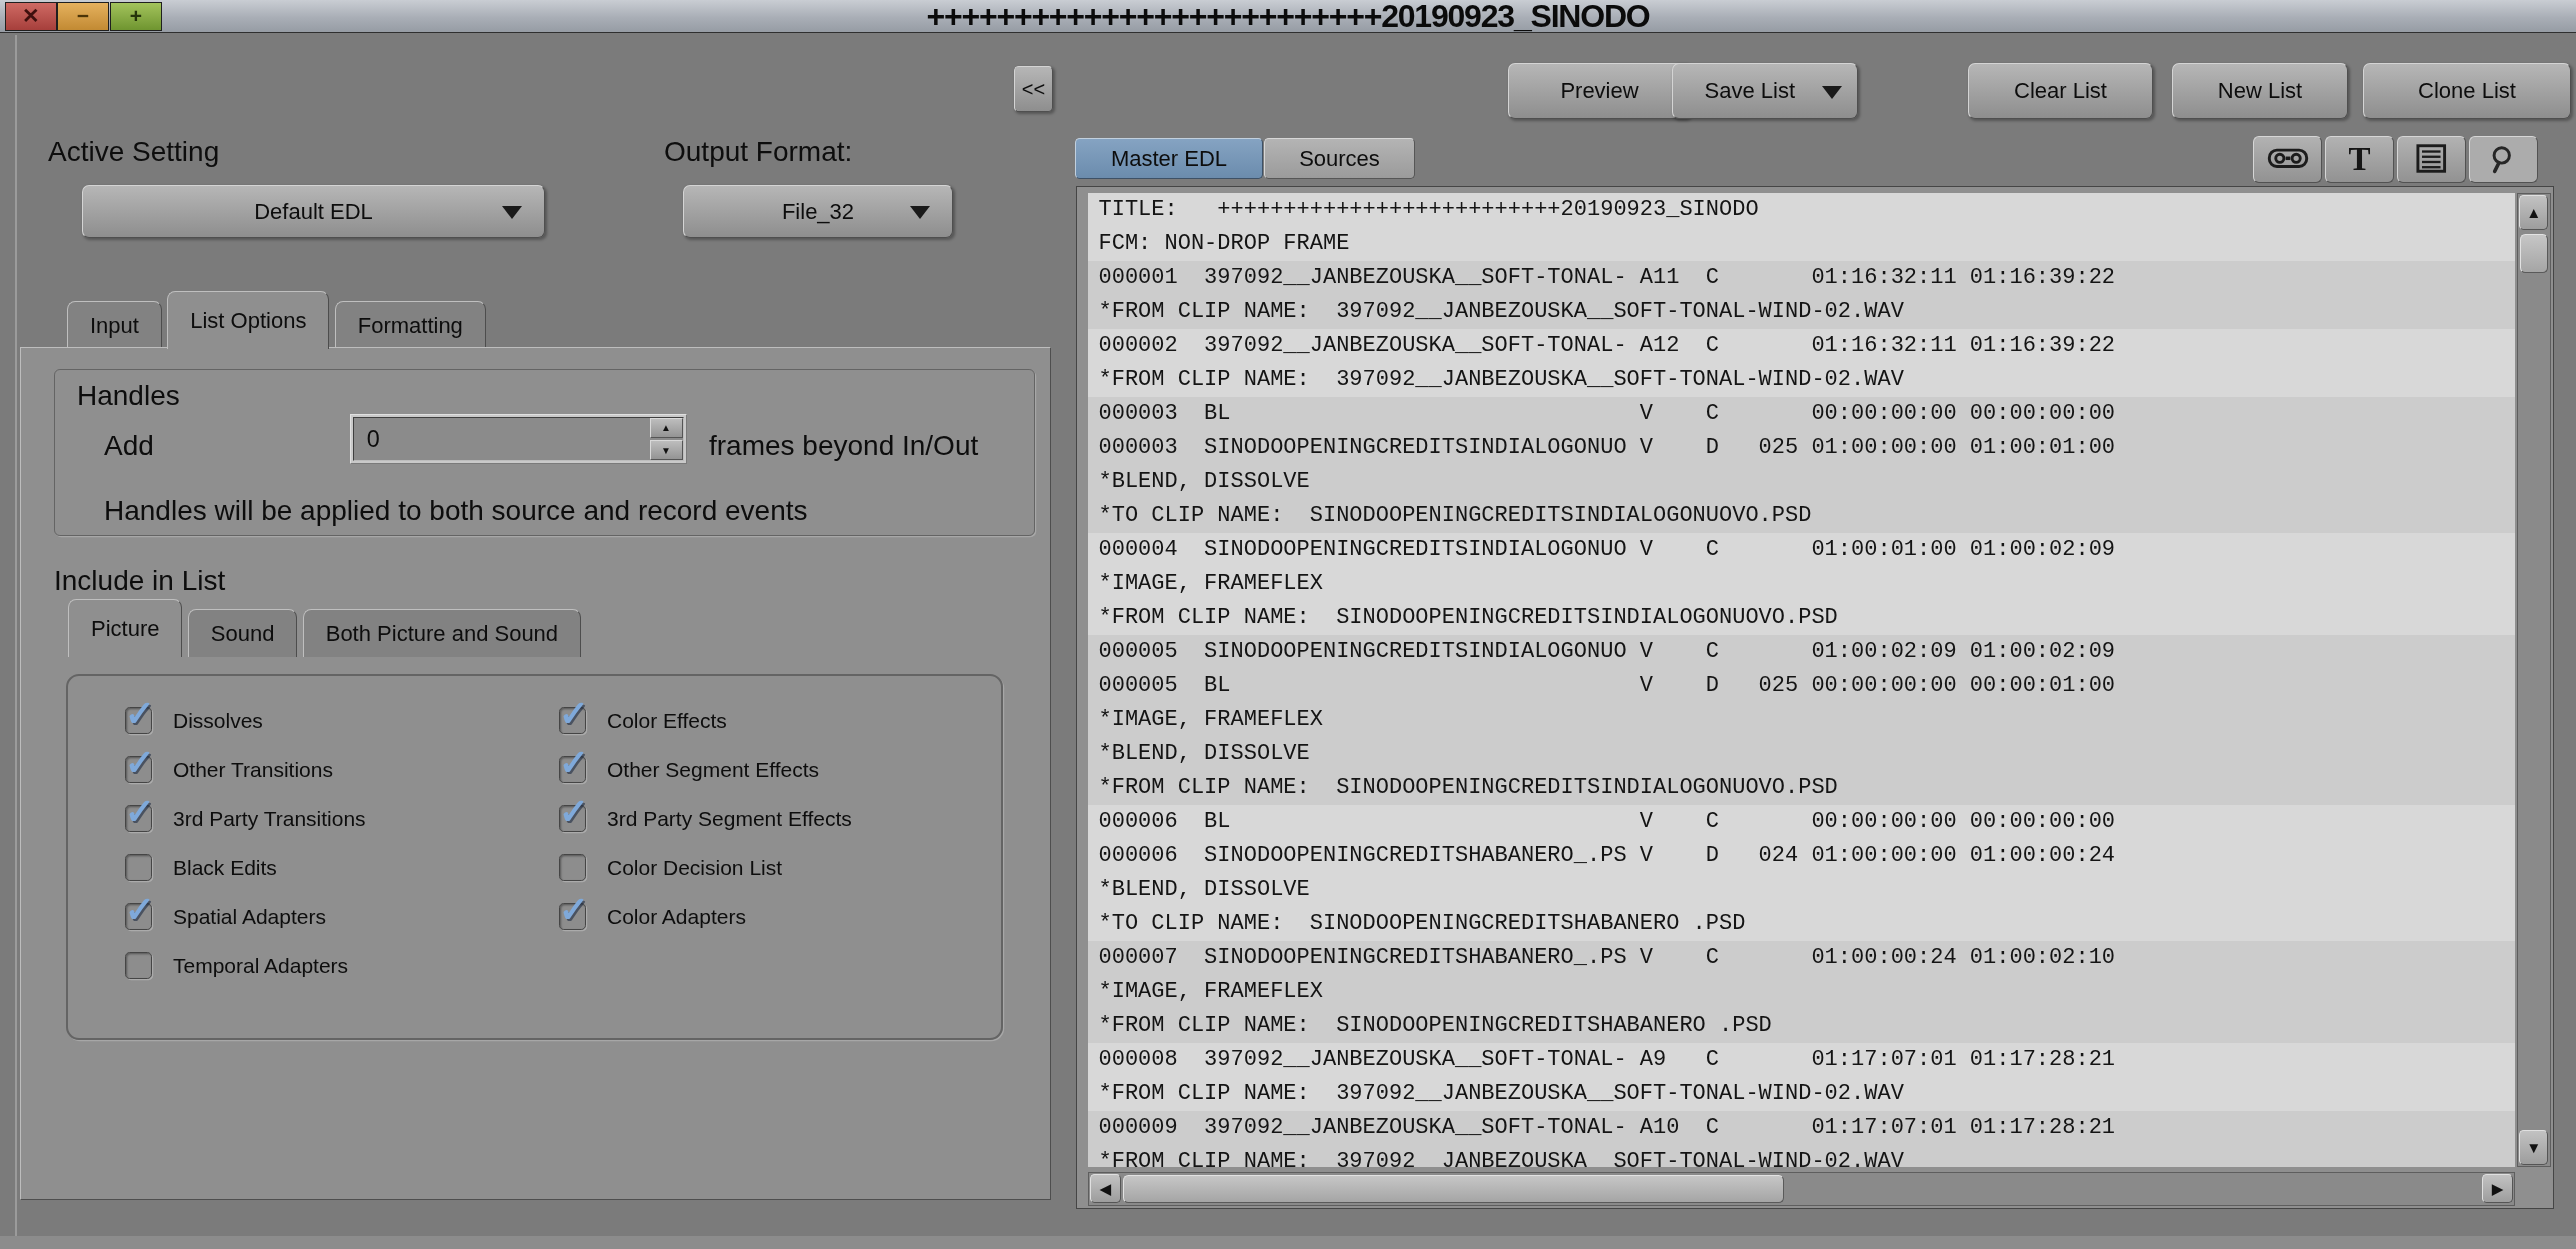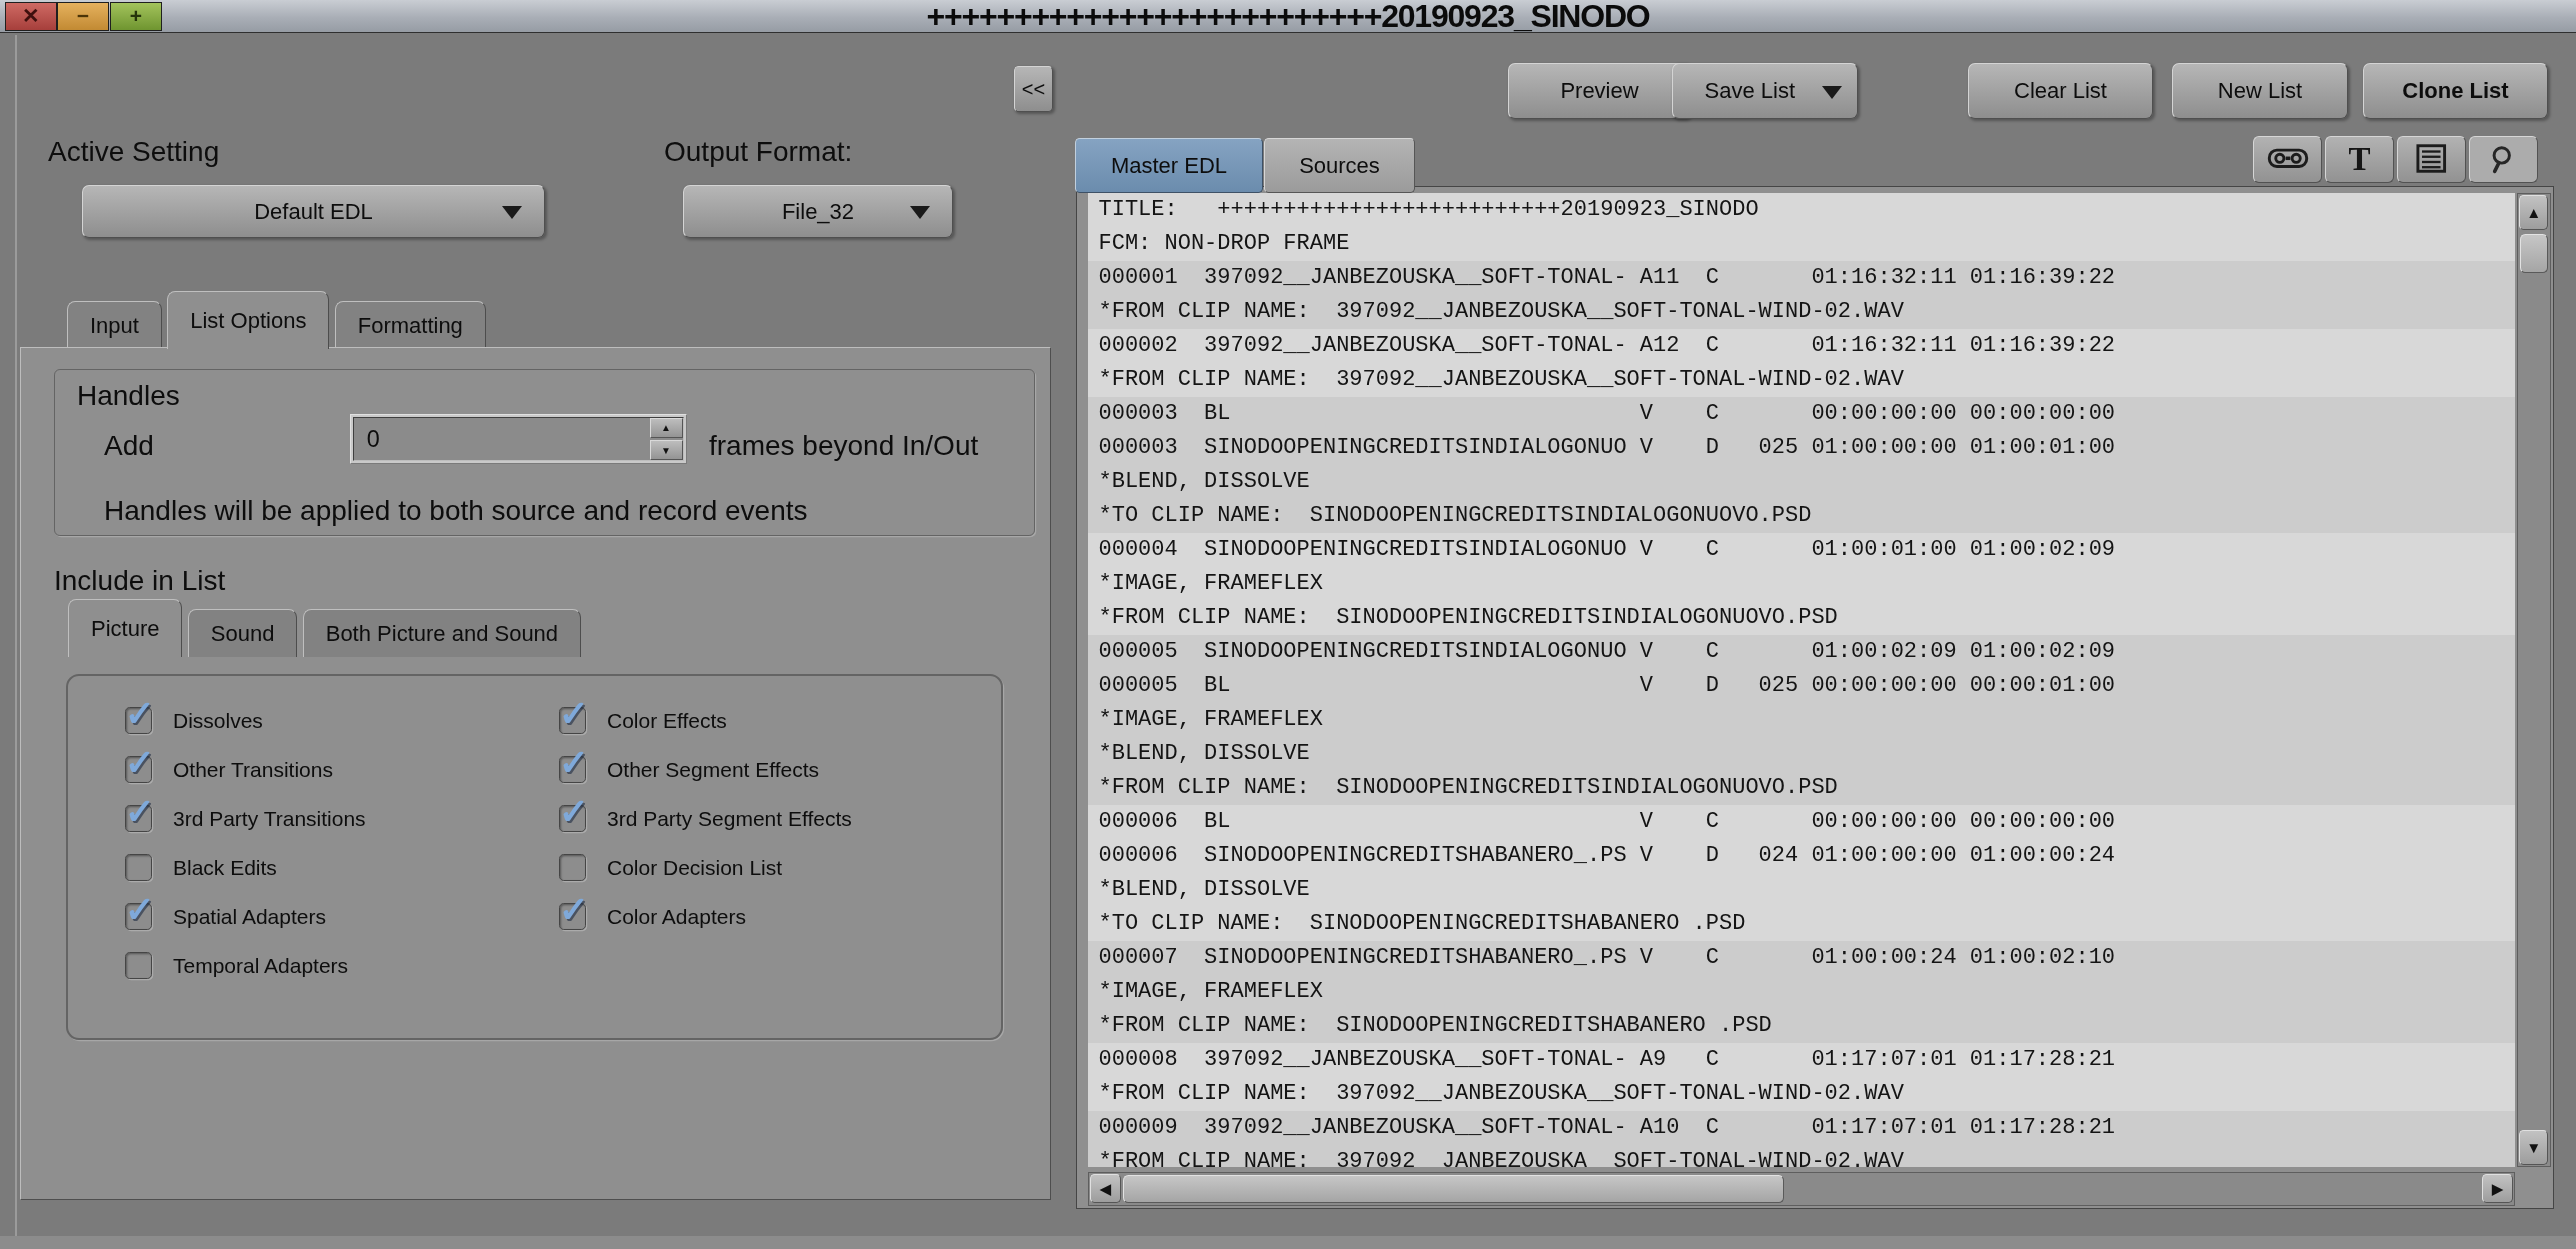--- a/index.html
+++ b/index.html
@@ -59,21 +59,21 @@
   .cb-grid{position:absolute;left:125px;top:707px;width:838px;display:grid;
     grid-template-columns:434px 1fr;row-gap:22px;}
   .cb-item{display:flex;align-items:center;height:27px;}
   .cb-box{position:relative;width:27px;height:27px;background:#8d8d8d;border:1.8px solid #454545;border-radius:4.7px;
     box-sizing:border-box;box-shadow:inset 1.2px 1.2px 1.8px rgba(0,0,0,.35),1.2px 1.2px 0 rgba(255,255,255,.25);}
   .cb-check{position:absolute;left:-1.2px;top:-15.2px;font-size:36px;font-weight:bold;color:#7fa9da;
     text-shadow:1.8px 1.8px 0.6px rgba(20,35,60,.55);}
   .cb-label{margin-left:21px;font-size:21px;white-space:nowrap;}
 
   
-  .seg-btn{position:absolute;height:55px;border:1.8px solid;box-sizing:border-box;border-radius:4.7px;
+  .seg-btn{position:absolute;height:41px;border:1.8px solid;box-sizing:border-box;border-radius:4.7px;
     display:flex;align-items:center;justify-content:center;font-size:22px;}
   .seg-active{background:linear-gradient(#85a3c2,#6b8cad);border-color:#c2d0de #3e5166 #3e5166 #c2d0de;}
   .seg-idle{background:linear-gradient(#b4b4b4,#9b9b9b);border-color:#d7d7d7 #565656 #565656 #d7d7d7;text-align:right;}
 
   .toolbtns{position:absolute;left:2253px;top:136px;display:flex;gap:2.9px;}
   .toolbtn{width:69px;height:47px;background:linear-gradient(#b2b2b2,#929292);border:1.8px solid;box-sizing:border-box;
     border-color:#d6d6d6 #525252 #525252 #d6d6d6;border-radius:5.9px;display:flex;align-items:center;justify-content:center;}
   .toolbtn:last-child{background:#acacac;}
   .ticon-T{font-family:"Liberation Serif",serif;font-weight:bold;font-size:33px;color:#161616;line-height:1;}
 
@@ -118,21 +118,21 @@
   <div class="bottom-strip"></div>
 
   <div class="btn" style="left:1014px;top:66px;width:39px;height:46px;border-radius:4.7px;font-size:20px;">&lt;&lt;</div>
   <div class="btn" style="left:1472px;top:63px;width:183px;height:56px;margin-left:36px;">Preview</div>
   <div class="btn" style="left:1672px;top:63px;width:186px;height:56px;">
     <span style="margin-right:30.5px;text-align:center;">Save List</span>
     <span class="dd-arrow" style="position:absolute;right:15.2px;top:22px;"></span>
   </div>
   <div class="btn" style="left:1968px;top:63px;width:185px;height:56px;">Clear List</div>
   <div class="btn" style="left:2172px;top:63px;width:176px;height:56px;">New List</div>
-  <div class="btn" style="left:2363px;top:63px;width:185px;height:56px;font-weight:bold;">Clone List</div>
+  <div class="btn" style="left:2363px;top:63px;width:208px;height:56px;">Clone List</div>
 
   <div class="label" style="left:48px;top:136px;">Active Setting</div>
   <div class="btn dropdown" style="left:82px;top:185px;width:463px;height:53px;">
     <span>Default EDL</span>
     <span class="dd-arrow"></span>
   </div>
 
   <div class="label" style="left:664px;top:136px;">Output Format:</div>
   <div class="btn dropdown" style="left:683px;top:185px;width:270px;height:53px;">
     <span>File_32</span>

